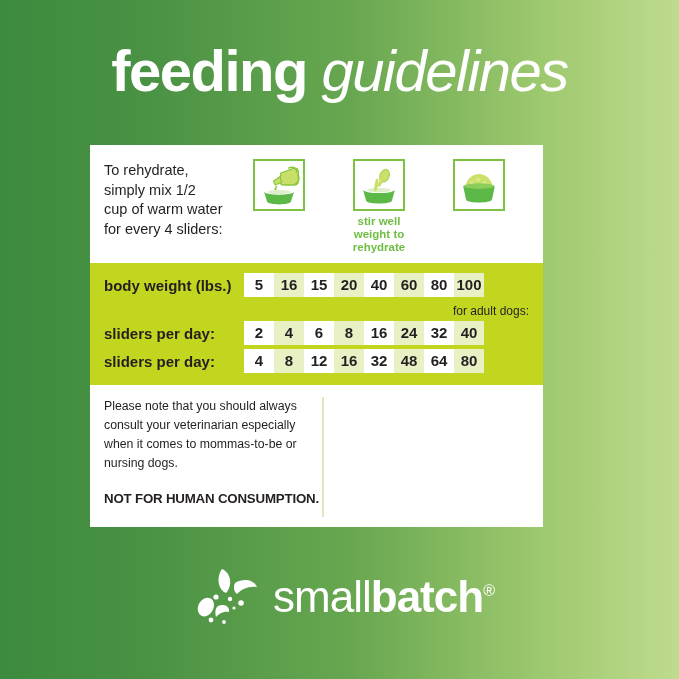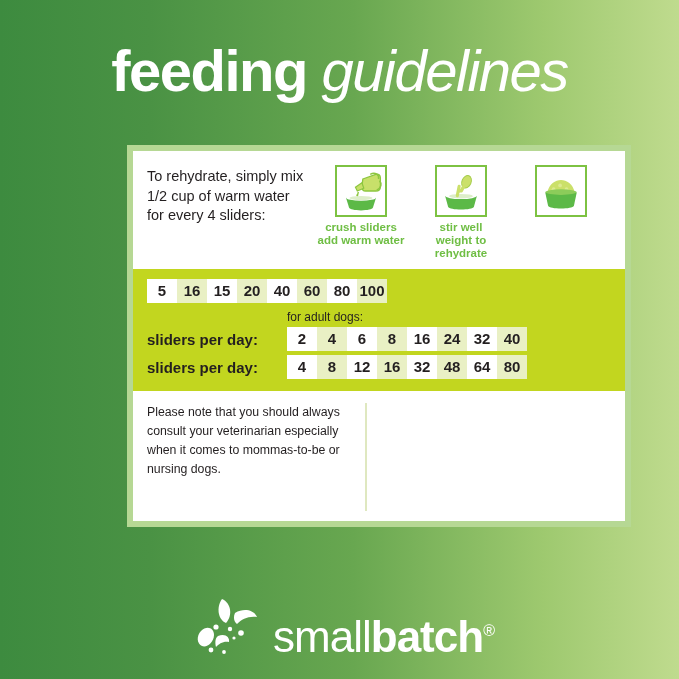--- a/index.html
+++ b/index.html
@@ -24,24 +24,23 @@
     letter-spacing:-1.5px;
     white-space:nowrap;
   }
   .title .bold { font-weight:bold; }
   .title .light { font-weight:300;font-style:italic; }
 
   
   .card {
     position:absolute;
     left:90px; top:145px;
-    width:504px; height:382px;
+    width:453px; height:382px;
     background:#b6d894;
-    padding:6px;
-    margin-left:37px;
+    padding:0;
   }
   .card-inner {
     width:100%; height:100%;
     display:flex;
     flex-direction:column;
     background:#ffffff;
   }
 
   
   .rehydrate {
@@ -110,20 +109,21 @@
     font-size:15px;
     font-weight:bold;
     color:#231f20;
   }
   .cell.c-white { background:#ffffff; }
   .cell.c-tint  { background:#e9f0c4; }
   .sublabel-row {
     display:flex;
     align-items:flex-end;
     height:20px;
+    justify-content:flex-end;
   }
   .sublabel {
     font-size:12px;
     color:#231f20;
     white-space:nowrap;
     padding-bottom:1px;
   }
   .spacer140 { width:140px; flex:0 0 140px; }
 
   
@@ -145,24 +145,24 @@
     font-weight:bold;
     font-size:13.3px;
     letter-spacing:-0.2px;
     margin-top:16px;
     white-space:nowrap;
   }
 
   
   .logo {
     position:absolute;
-    left:0; right:0; top:589px;
+    left:0; right:0; top:559px;
     display:flex;
     justify-content:center;
-    align-items:flex-end;
+    align-items:center;
   }
   .logo-mark { width:86px; height:76px; margin-right:2px; }
   .logo-mark svg { display:block; width:100%; height:100%; }
   .logo-text {
     color:#ffffff;
     font-size:44px;
     line-height:44px;
     letter-spacing:-1px;
     white-space:nowrap;
     padding-bottom:6px;
@@ -200,24 +200,20 @@
 
                 <path d="M36 8 C41 5 46 8 45 13" fill="none" stroke="#8cc63f" stroke-width="1.6"></path>
                 <path d="M43 25 C48 23 49 18 46 15" fill="none" stroke="#8cc63f" stroke-width="1.6"></path>
 
                 <path d="M27 17 L20 22 L22 26 L29 23 Z" fill="#c8e06a" stroke="#8cc63f" stroke-width="1.3"></path>
 
                 <path d="M23 27 C23 29 22 30 22 31" stroke="#8cc63f" stroke-width="1.5" fill="none"></path>
                 <circle cx="22" cy="30.5" r="1.1" fill="#8cc63f"></circle>
               </svg>
             </span>
-          </div>
-          <div class="step-cap">
-            <div>crush sliders</div>
-            <div>add warm water</div>
           </div>
         </div>
 
         <div class="step">
           <div class="step-box">
             <span>
               <svg viewBox="0 0 52 52">
 
                 <ellipse cx="32" cy="16" rx="5" ry="7" transform="rotate(22 32 16)" fill="#cbe06a" stroke="#a4cc4a" stroke-width="1"></ellipse>
                 <path d="M29 21 L21 35" stroke="#cbe06a" stroke-width="3.6" stroke-linecap="round"></path>
@@ -251,20 +247,21 @@
             </span>
           </div>
         </div>
 
       </div>
     </div>
 
     <div class="table-sec">
 
       <div class="trow">
+        <div class="rlabel">body weight (lbs.)</div>
         <div class="cells">
           <div class="cell c-white">5</div>
           <div class="cell c-tint">16</div>
           <div class="cell c-white">15</div>
           <div class="cell c-tint">20</div>
           <div class="cell c-white">40</div>
           <div class="cell c-tint">60</div>
           <div class="cell c-white">80</div>
           <div class="cell c-tint">100</div>
         </div>
@@ -302,20 +299,21 @@
           <div class="cell c-white">64</div>
           <div class="cell c-tint">80</div>
         </div>
       </div>
 
     </div>
 
     <div class="notes">
       <div class="note-col note-left">
         <div>Please note that you should always consult your veterinarian especially when it comes to mommas-to-be or nursing dogs.</div>
+        <div class="strong-note">NOT FOR HUMAN CONSUMPTION.</div>
       </div>
       <div class="divider"></div>
     </div>
 
   </div>
 </div>
 
 <div class="logo">
   <div class="logo-mark">
     <svg viewBox="0 0 86 76">

